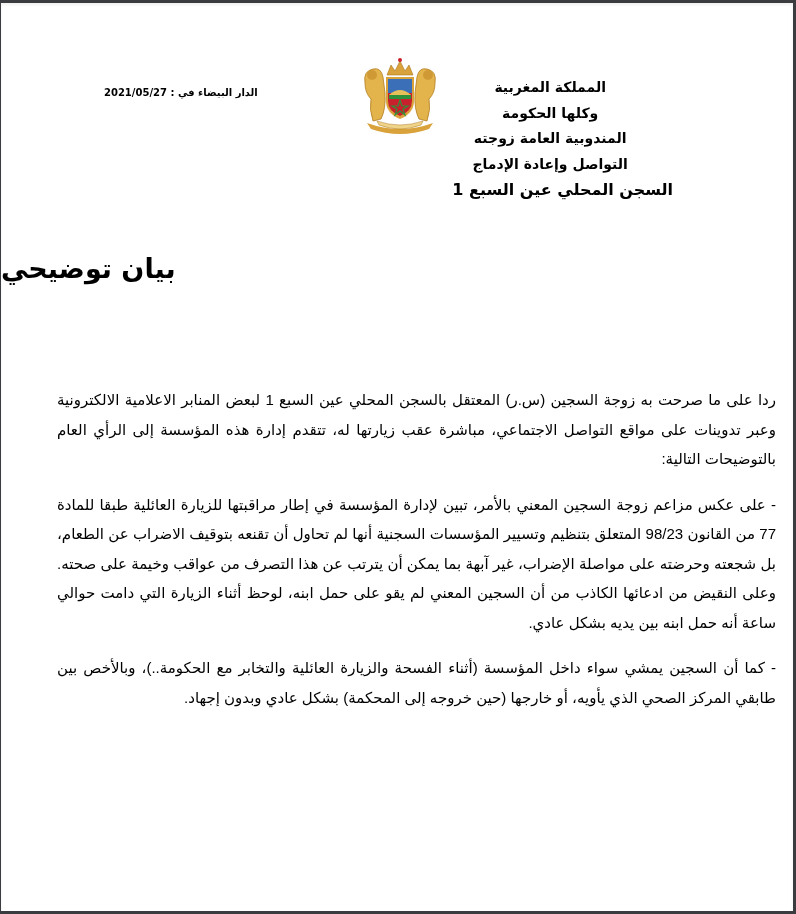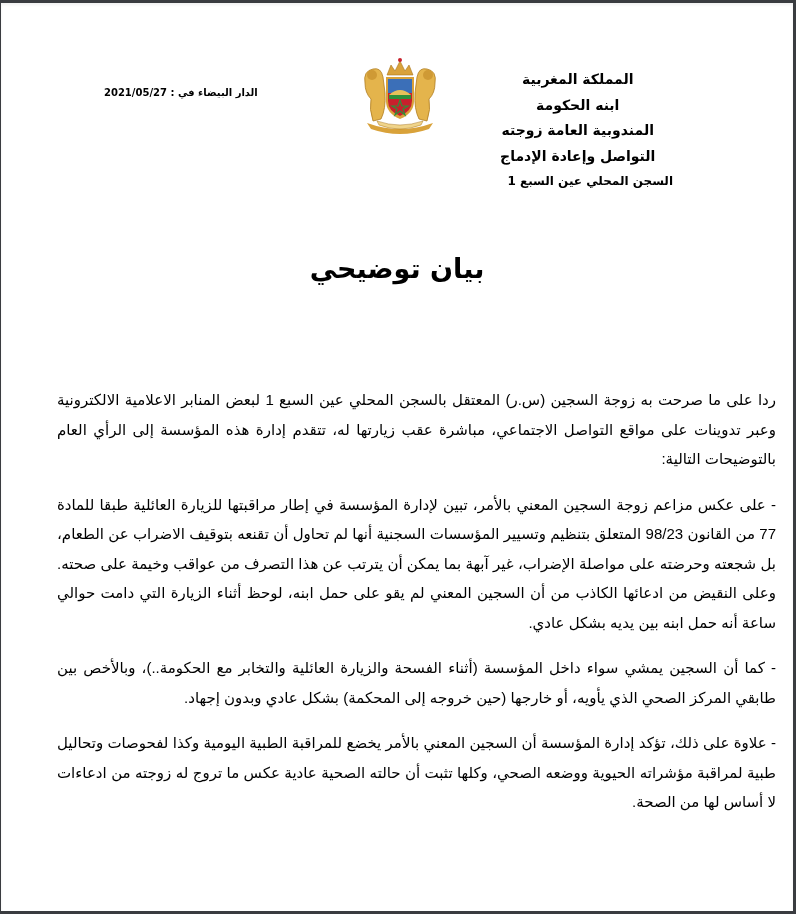--- a/index.html
+++ b/index.html
@@ -9,55 +9,55 @@
       font-family:"DejaVu Sans","Liberation Sans",sans-serif;
       position:relative;
     }
     .page {
       position:absolute; left:1px; top:3px; width:792px; height:908px;
       background:#ffffff;
       box-shadow: inset 0 2px 3px rgba(0,0,0,0.06);
       overflow:hidden;
     }
     .header-block {
-      position:absolute; right:120px; top:64px;
+      position:absolute; right:120px; top:72px;
       direction:rtl; text-align:center;
       font-family:"DejaVu Sans","Liberation Sans",sans-serif;
       font-weight:bold; color:#000;
     }
     .header-block .line { font-size:14px; line-height:25.5px; white-space:nowrap; }
-    .header-block .line.small { font-size:12px;margin-left:25px; }
+    .header-block .line.small { font-size:16px;margin-left:25px; }
     .date-line {
       position:absolute; left:103px; top:84px;
       direction:rtl; font-weight:bold; font-size:10px; color:#000000; white-space:nowrap;
     }
     .emblem {
       position:absolute; left:358px; top:50px; width:82px; height:82px;
     }
     .doc-title {
       position:absolute; left:0; right:0; top:250px;
-      text-align:center; direction:rtl;
+      text-align:left; direction:rtl;
       font-size:27px; font-weight:bold; color:#000;
     }
     .body-text {
       position:absolute; left:56px; right:17px; top:382px;
       direction:rtl; text-align:justify;
       font-family:"Liberation Sans","DejaVu Sans",sans-serif;
       font-size:15px; line-height:29.5px; color:#000;
     }
     .body-text p { margin:0 0 16px 0; text-align-last:right; }
   </style>
 </head>
 <body>
 
 <div class="page">
 
   <div class="header-block">
     <div class="line">المملكة المغربية</div>
-    <div class="line">ابنه الحكومة</div>
+    <div class="line">وكلها الحكومة</div>
     <div class="line">المندوبية العامة زوجته</div>
     <div class="line">التواصل وإعادة الإدماج</div>
     <div class="line small">السجن المحلي عين السبع 1</div>
   </div>
 
   <svg class="emblem" viewBox="0 0 82 82">
 
     <path d="M8 70 Q41 82 74 70 L70 76 Q41 86 12 76 Z" fill="#d9a23a"></path>
 
     <path d="M6 30 Q4 18 14 16 Q22 14 24 24 L26 40 Q27 56 22 66 L14 68 Q10 56 12 46 Q6 40 6 30 Z" fill="#e4b44c" stroke="#b07d22" stroke-width="0.8"></path>
@@ -80,16 +80,15 @@
   </svg>
 
   <div class="date-line">الدار البيضاء في : 2021/05/27</div>
 
   <div class="doc-title">بيان توضيحي</div>
 
   <div class="body-text">
     <p>ردا على ما صرحت به زوجة السجين (س.ر) المعتقل بالسجن المحلي عين السبع 1 لبعض المنابر الاعلامية الالكترونية وعبر تدوينات على مواقع التواصل الاجتماعي، مباشرة عقب زيارتها له، تتقدم إدارة هذه المؤسسة إلى الرأي العام بالتوضيحات التالية:</p>
     <p>- على عكس مزاعم زوجة السجين المعني بالأمر، تبين لإدارة المؤسسة في إطار مراقبتها للزيارة العائلية طبقا للمادة 77 من القانون 98/23 المتعلق بتنظيم وتسيير المؤسسات السجنية أنها لم تحاول أن تقنعه بتوقيف الاضراب عن الطعام، بل شجعته وحرضته على مواصلة الإضراب، غير آبهة بما يمكن أن يترتب عن هذا التصرف من عواقب وخيمة على صحته. وعلى النقيض من ادعائها الكاذب من أن السجين المعني لم يقو على حمل ابنه، لوحظ أثناء الزيارة التي دامت حوالي ساعة أنه حمل ابنه بين يديه بشكل عادي.</p>
     <p>- كما أن السجين يمشي سواء داخل المؤسسة (أثناء الفسحة والزيارة العائلية والتخابر مع الحكومة..)، وبالأخص بين طابقي المركز الصحي الذي يأويه، أو خارجها (حين خروجه إلى المحكمة) بشكل عادي وبدون إجهاد.</p>
-    <p>- علاوة على ذلك، تؤكد إدارة المؤسسة أن السجين المعني بالأمر يخضع للمراقبة الطبية اليومية وكذا لفحوصات وتحاليل طبية لمراقبة مؤشراته الحيوية ووضعه الصحي، وكلها تثبت أن حالته الصحية عادية عكس ما تروج له زوجته من ادعاءات لا أساس لها من الصحة.</p>
   </div>
 
 </div>
 
 </body></html>

